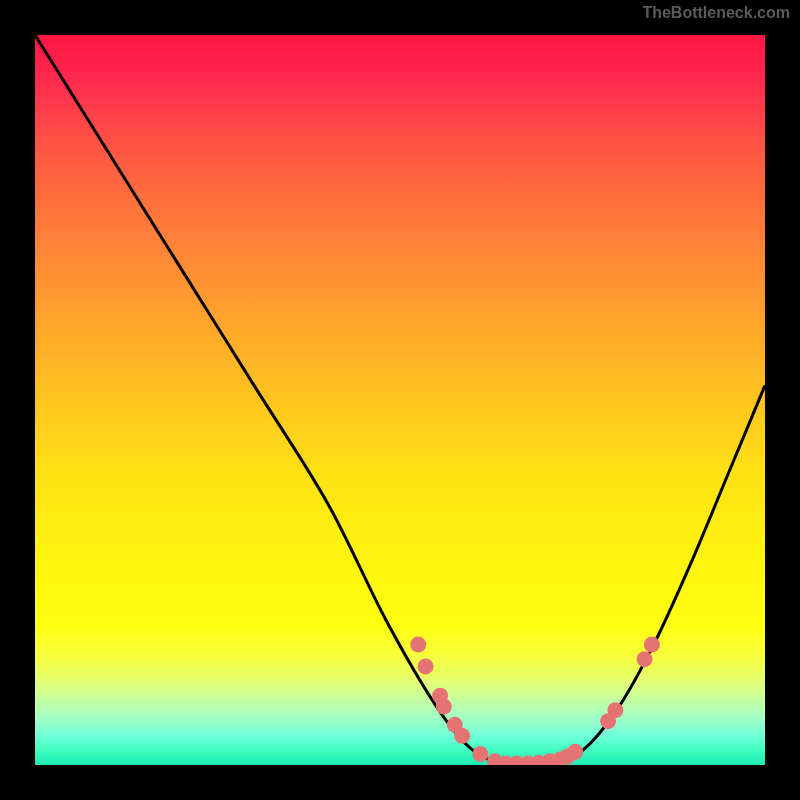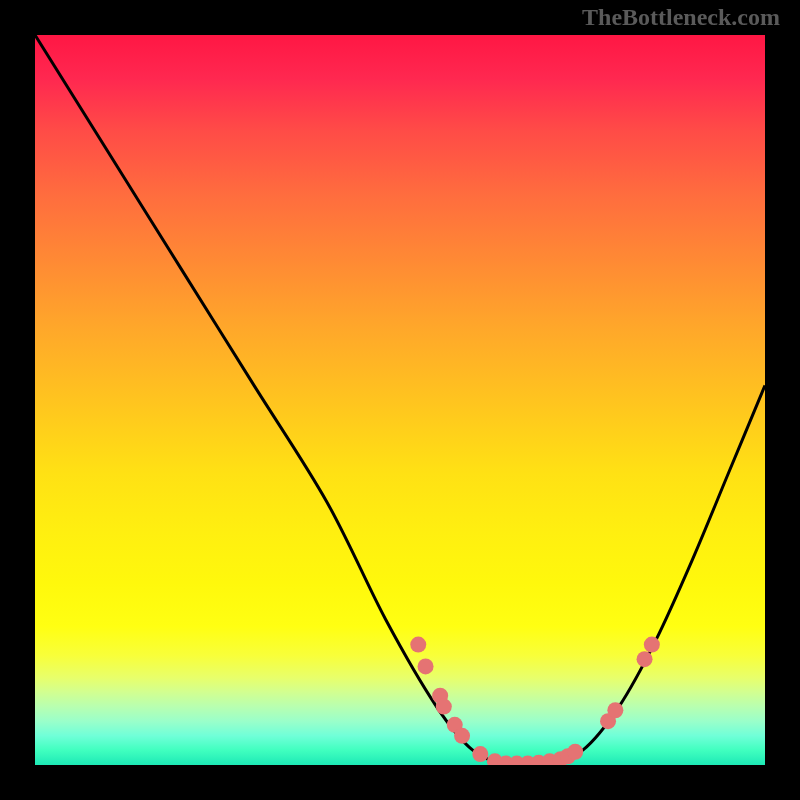--- a/index.html
+++ b/index.html
@@ -6,23 +6,23 @@
   body {
     width: 800px;
     height: 800px;
     background: #000;
     position: relative;
     overflow: hidden;
   }
   .attribution {
     position: absolute;
     top: 4px;
-    right: 20px;
-    font-family: Liberation Serif, serif;
-    font-size: 24px;
+    right: 10px;
+    font-family: Liberation Sans, sans-serif;
+    font-size: 16px;
     font-weight: bold;
     color: #5a5a5a;
     z-index: 10;
   }
   .plot-area {
     position: absolute;
     left: 35px;
     top: 35px;
     width: 730px;
     height: 730px;

